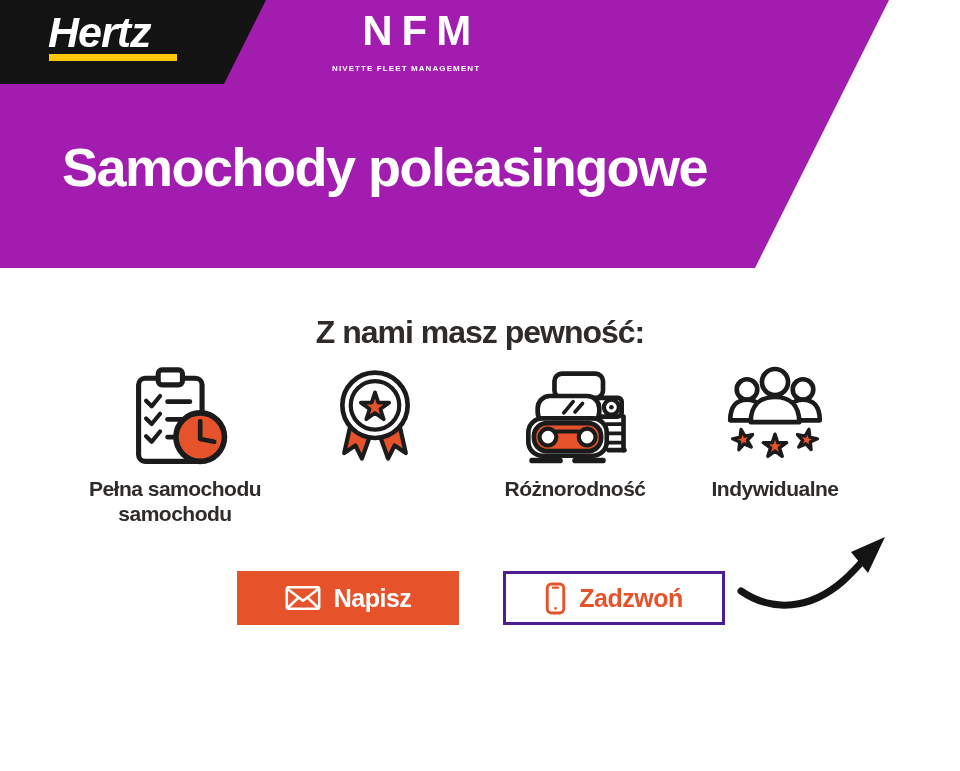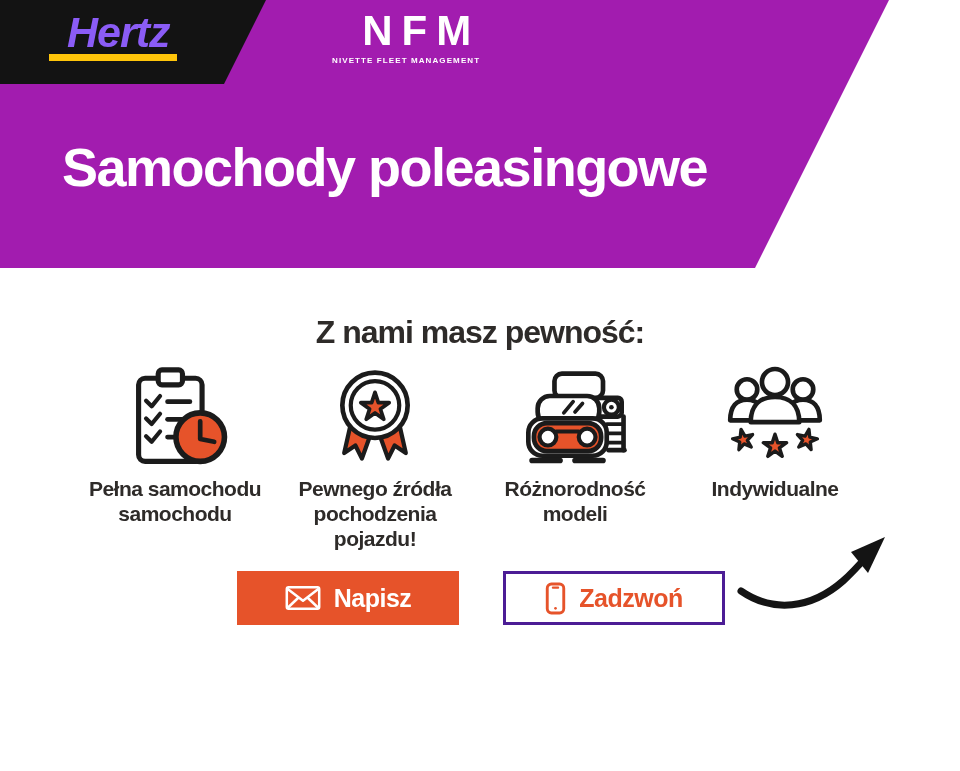--- a/index.html
+++ b/index.html
@@ -11,28 +11,28 @@
   .banner{
     position:absolute;left:0;top:0;width:960px;height:268px;background:#a21caf;
     clip-path:polygon(0 0,889px 0,755px 268px,0 268px);
   }
   .blackbar{
     position:absolute;left:0;top:0;width:300px;height:84px;background:#131313;
     clip-path:polygon(0 0,266px 0,224px 84px,0 84px);
   }
   .hertz-text{
     position:absolute;left:48px;top:11px;font-size:43px;line-height:1;
-    font-weight:bold;font-style:italic;color:#8b5cf6;letter-spacing:-1px;margin-left:19px;
+    font-weight:bold;font-style:italic;color:#ffffff;letter-spacing:-1px;
   }
   .hertz-underline{
     position:absolute;left:49px;top:54px;width:128px;height:7px;background:#FFC50A;
   }
   .nfm{position:absolute;left:288px;top:10px;color:#FFFFFF;}
   .nfm-main{font-size:42px;line-height:1;font-weight:bold;letter-spacing:9px;text-align:right;}
-  .nfm-sub{font-size:8px;font-weight:bold;letter-spacing:1.1px;margin-top:4px;white-space:nowrap;padding-left:44px;}
+  .nfm-sub{font-size:8px;font-weight:bold;letter-spacing:1.1px;margin-top:12px;white-space:nowrap;padding-left:44px;}
   .banner-title{
     position:absolute;left:62px;top:138px;font-size:54px;font-weight:bold;
     color:#FFFFFF;letter-spacing:-1.5px;line-height:1.1;white-space:nowrap;
   }
   
   .section-heading{
     position:absolute;left:0;top:314px;width:960px;text-align:center;
     font-size:32px;font-weight:bold;letter-spacing:-1px;color:#2E2B29;
   }
   .features{
@@ -108,24 +108,20 @@
           <path id="star16" d="M0,-16 L3.6,-4.9 L15.2,-4.9 L5.8,1.9 L9.4,12.9 L0,6.1 L-9.4,12.9 L-5.8,1.9 L-15.2,-4.9 L-3.6,-4.9 Z"></path>
         </defs>
         <g stroke="#1B1B1B" stroke-linejoin="round" stroke-linecap="round">
           <path d="M34,62 L56,71 L46,99 L39,85 L27,93 Z" fill="#E6532A" stroke-width="4.5"></path>
           <path d="M86,62 L64,71 L74,99 L81,85 L93,93 Z" fill="#E6532A" stroke-width="4.5"></path>
           <circle cx="60" cy="42" r="35" fill="#fff" stroke-width="5"></circle>
           <circle cx="60" cy="42" r="26" fill="#fff" stroke-width="4.5"></circle>
           <use href="#star16" transform="translate(60,44)" fill="#E6532A" stroke-width="4"></use>
         </g>
       </svg>
-      <div class="flabel">
-        <span>Pewnego źródła</span>
-        <span>pochodzenia pojazdu!</span>
-      </div>
     </div>
 
     <div class="feature">
       <svg viewBox="0 0 120 110">
         <g stroke="#1B1B1B" stroke-linejoin="round" stroke-linecap="round">
 
           <rect x="38" y="8" width="52" height="26" rx="8" fill="#fff" stroke-width="5"></rect>
           <rect x="82" y="34" width="28" height="20" rx="4" fill="#fff" stroke-width="5"></rect>
           <circle cx="99" cy="44" r="8" fill="#fff" stroke-width="4.5"></circle>
           <circle cx="99" cy="44" r="2.5" fill="#1B1B1B" stroke="none"></circle>
@@ -138,21 +134,20 @@
           <rect x="10" y="56" width="84" height="40" rx="15" fill="#fff" stroke-width="5"></rect>
           <rect x="16" y="61" width="72" height="30" rx="14" fill="#E6532A" stroke-width="5"></rect>
           <circle cx="31" cy="76" r="9" fill="#fff" stroke-width="4.5"></circle>
           <circle cx="73" cy="76" r="9" fill="#fff" stroke-width="4.5"></circle>
           <path d="M40,70 H64" stroke-width="4.5"></path>
           <path d="M14,101 H44 M60,101 H90" stroke-width="6"></path>
         </g>
       </svg>
       <div class="flabel">
         <span>Różnorodność</span>
-        <span>modeli</span>
       </div>
     </div>
 
     <div class="feature">
       <svg viewBox="0 0 120 110">
         <g stroke="#1B1B1B" stroke-linejoin="round" stroke-linecap="round">
           <circle cx="30" cy="25" r="11" fill="#fff" stroke-width="5"></circle>
           <circle cx="90" cy="25" r="11" fill="#fff" stroke-width="5"></circle>
           <path d="M12,58 C12,43 19,36 30,36 C41,36 48,43 48,58 Z" fill="#fff" stroke-width="5"></path>
           <path d="M72,58 C72,43 79,36 90,36 C101,36 108,43 108,58 Z" fill="#fff" stroke-width="5"></path>

